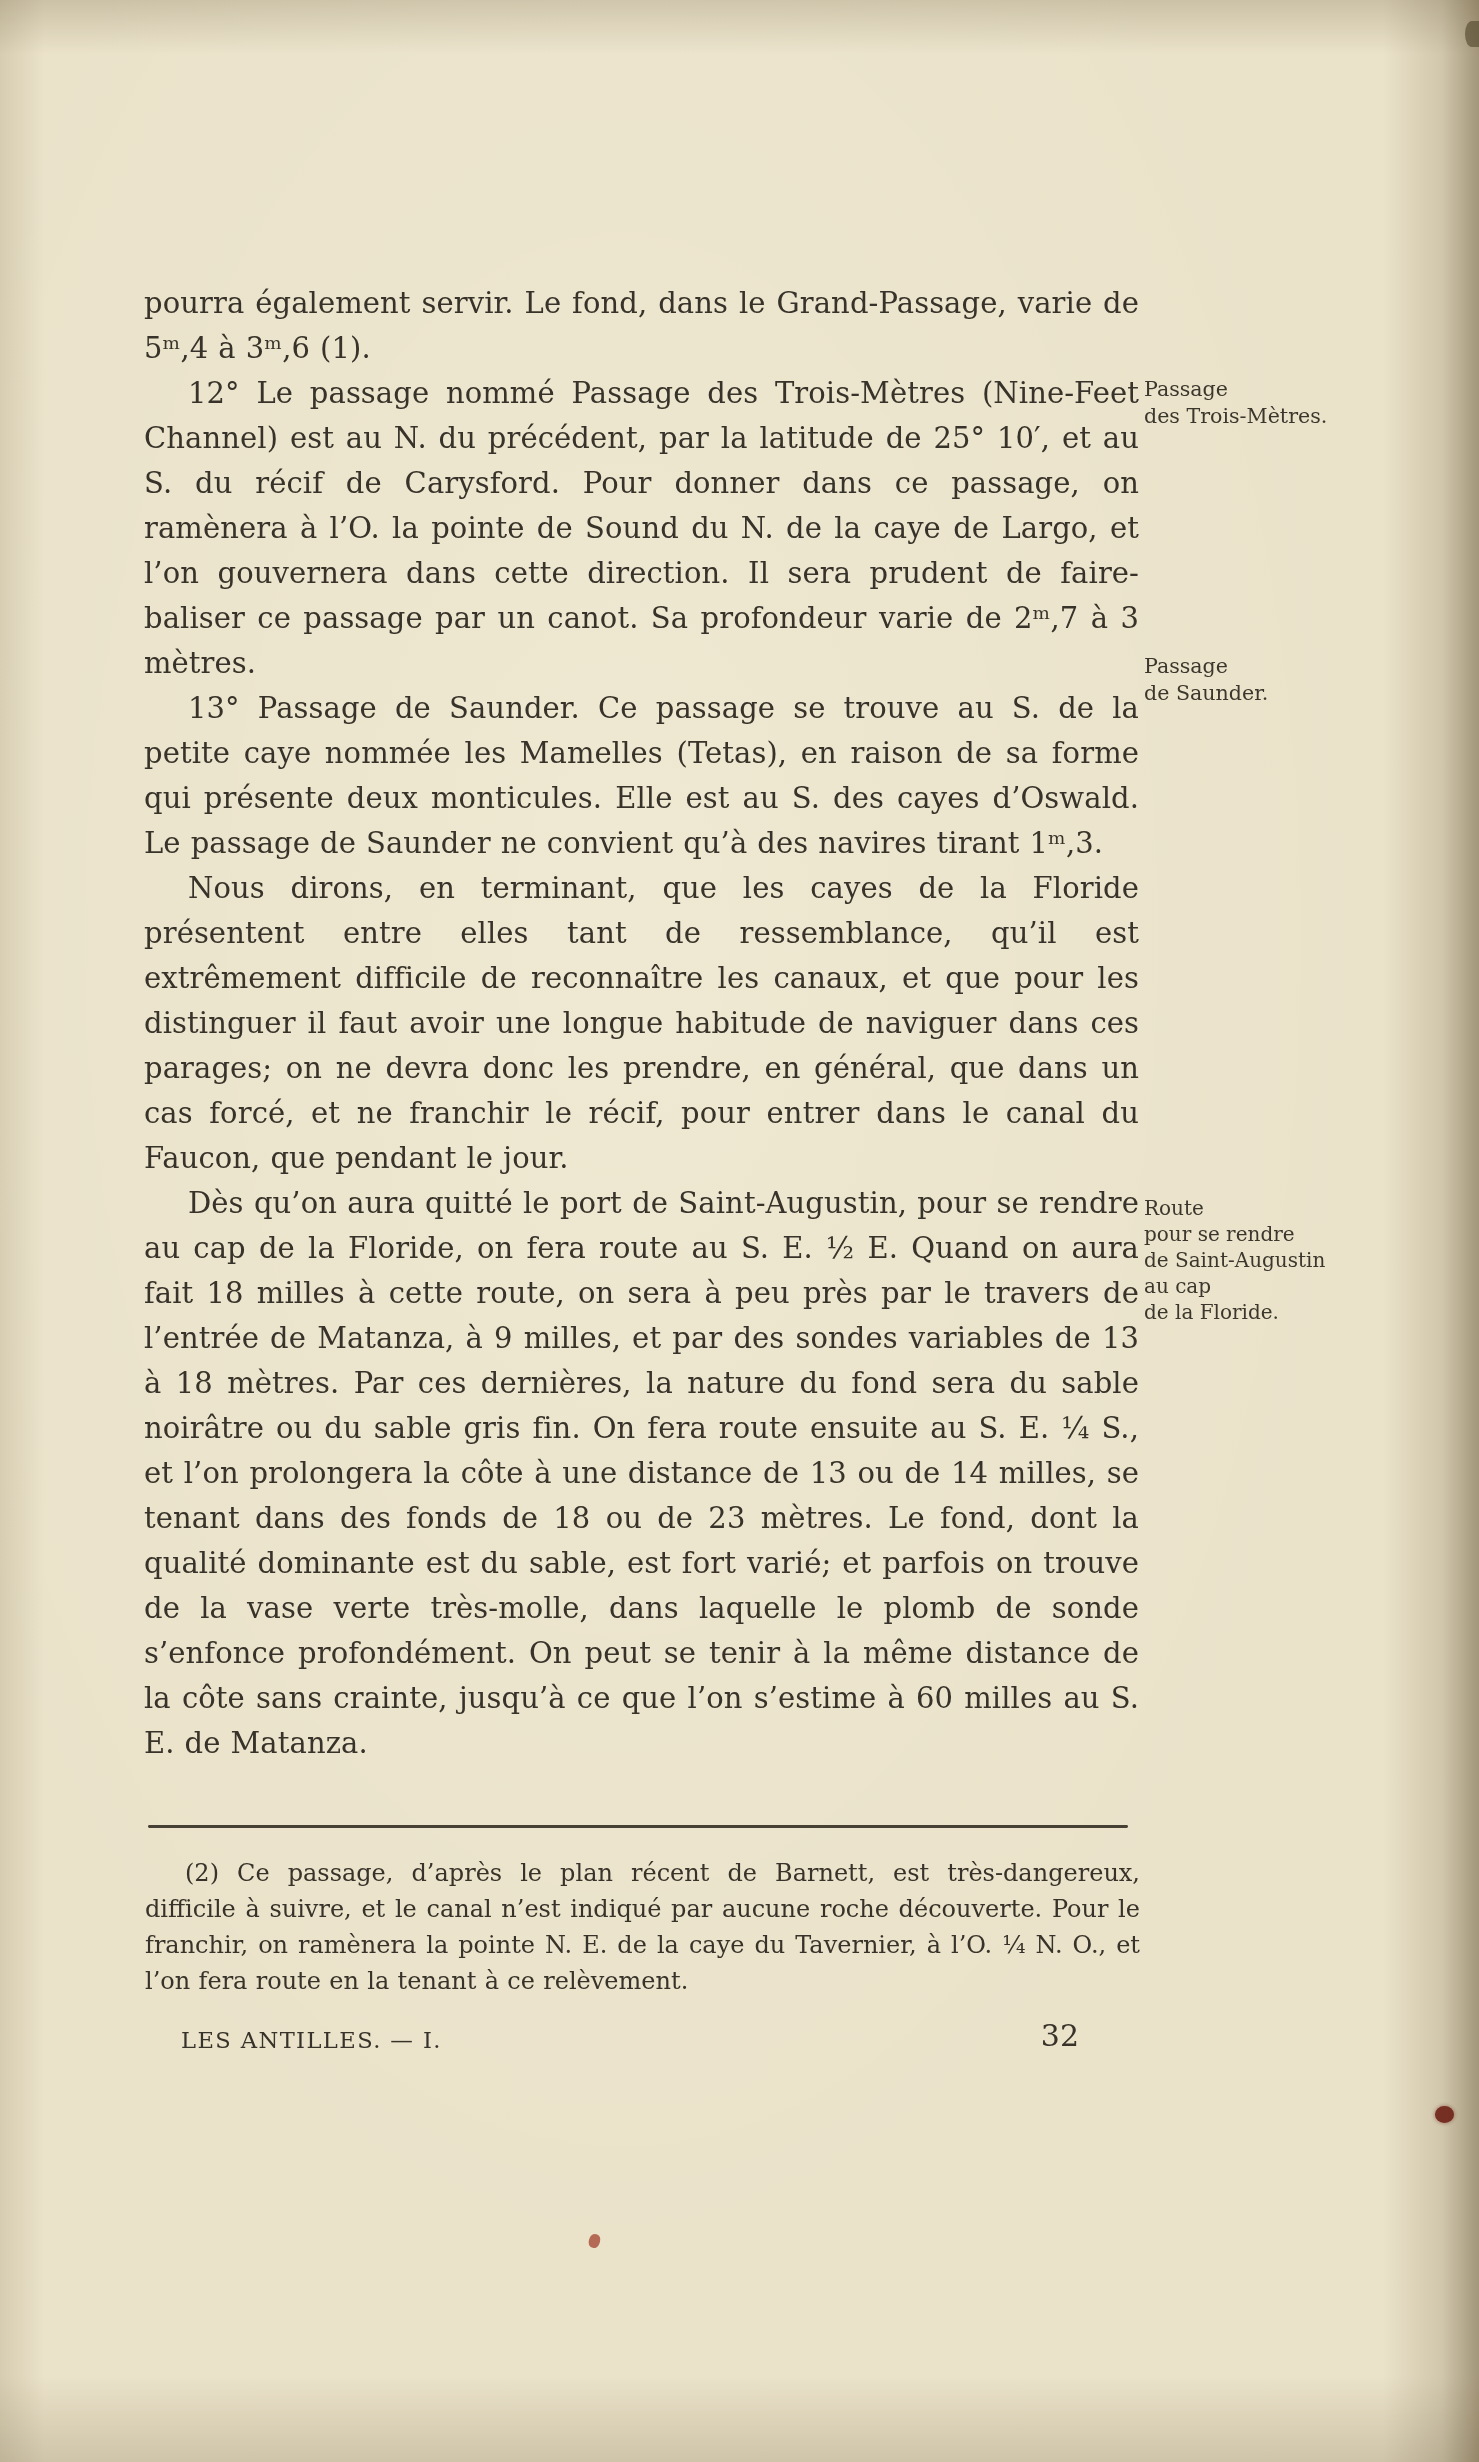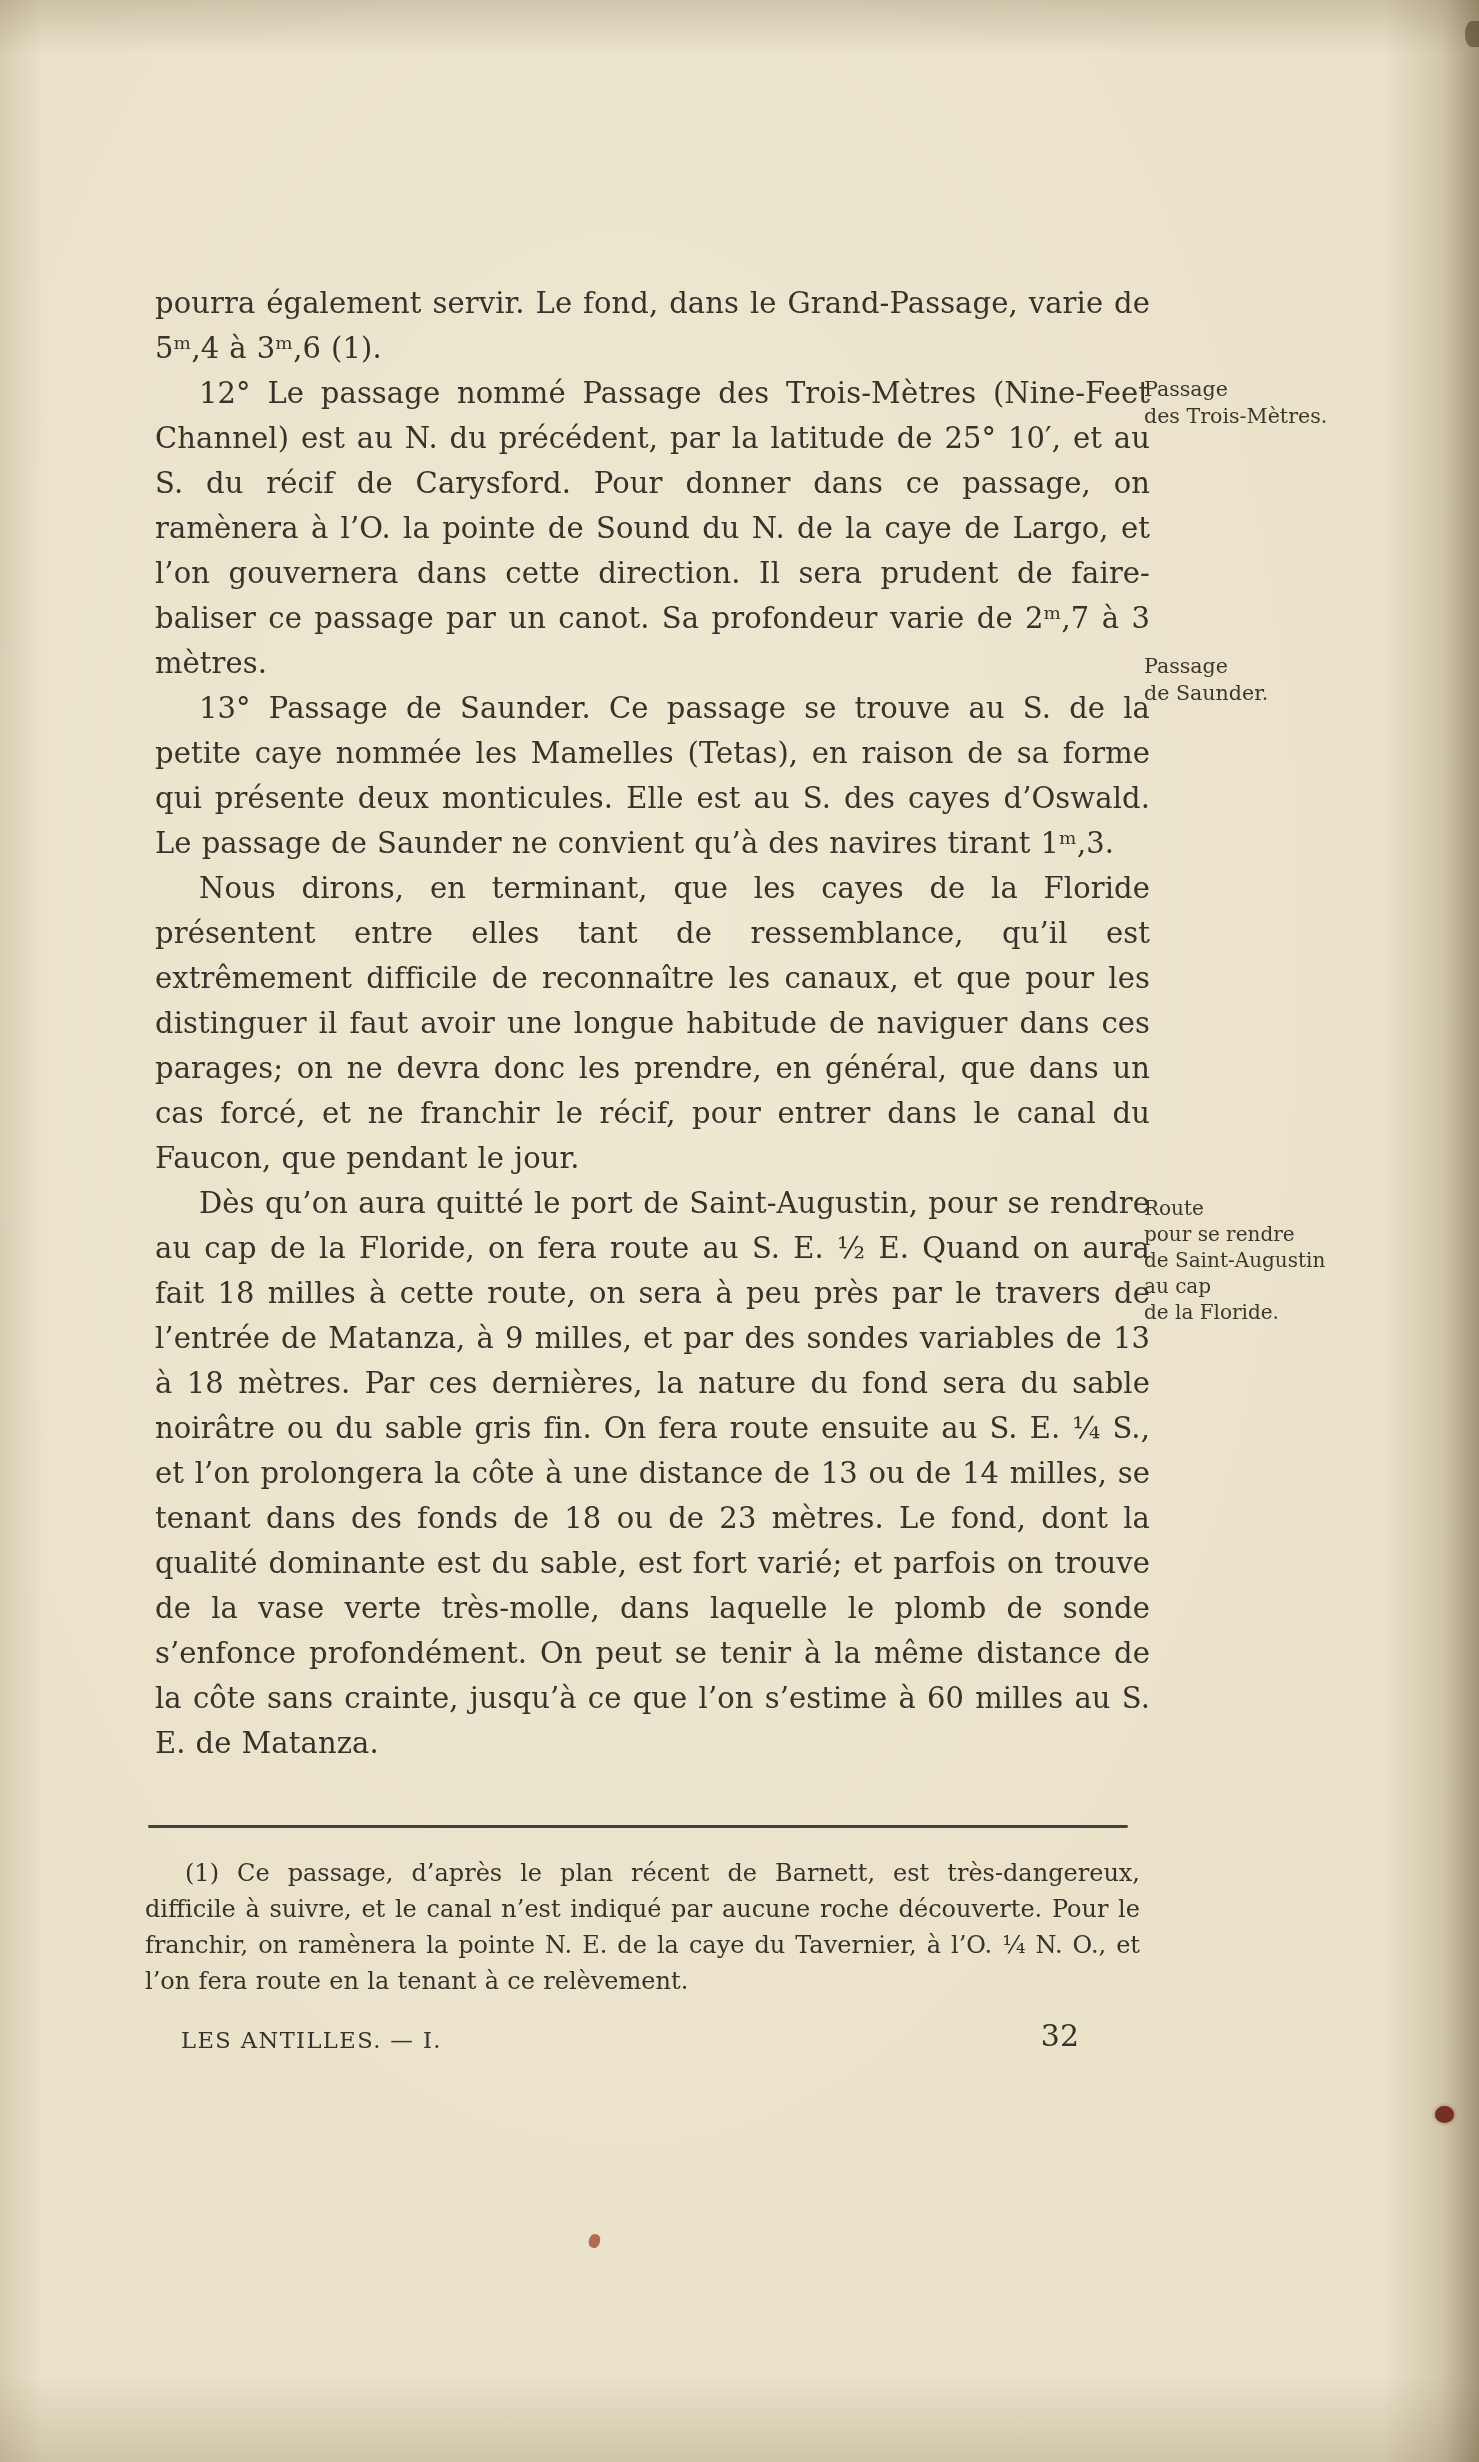--- a/index.html
+++ b/index.html
@@ -29,21 +29,21 @@
     width: 989px;
     display: flex;
     justify-content: space-between;
     align-items: baseline;
     font-size: 26px;
     letter-spacing: 1.7px;
     white-space: nowrap;
   }
   .text-block {
     position: absolute;
-    left: 155px;
+    left: 144px;
     top: 281px;
     width: 995px;
     font-size: 29px;
     line-height: 45px;
     text-align: justify;
     letter-spacing: 0.1px;
     word-spacing: 0.7px;
   }
   .text-block p { margin: 0; }
   .text-block p.indent { text-indent: 44px; }
@@ -150,21 +150,21 @@
 des Trois-Mètres.</div>
   <div class="margin-note note-2">Passage
 de Saunder.</div>
   <div class="margin-note note-3">Route
 pour se rendre
 de Saint-Augustin
 au cap
 de la Floride.</div>
 
   <div class="footnote-rule"></div>
-  <div class="footnote">(1) Ce passage, d’après le plan récent de Barnett, est très-dangereux, difficile à suivre, et le canal n’est indiqué par aucune roche découverte. Pour le franchir, on ramènera la pointe N. E. de la caye du Tavernier, à l’O. ¼ N. O., et l’on fera route en la tenant à ce relèvement.</div>
+  <div class="footnote">(2) Ce passage, d’après le plan récent de Barnett, est très-dangereux, difficile à suivre, et le canal n’est indiqué par aucune roche découverte. Pour le franchir, on ramènera la pointe N. E. de la caye du Tavernier, à l’O. ¼ N. O., et l’on fera route en la tenant à ce relèvement.</div>
 
   <div class="page-footer">
     <span class="footer-left">LES ANTILLES. — I.</span>
     <span class="footer-right">32</span>
   </div>
 
   <div class="artifact-corner"></div>
   <div class="artifact-dot"></div>
   <div class="artifact-mark"></div>
 

